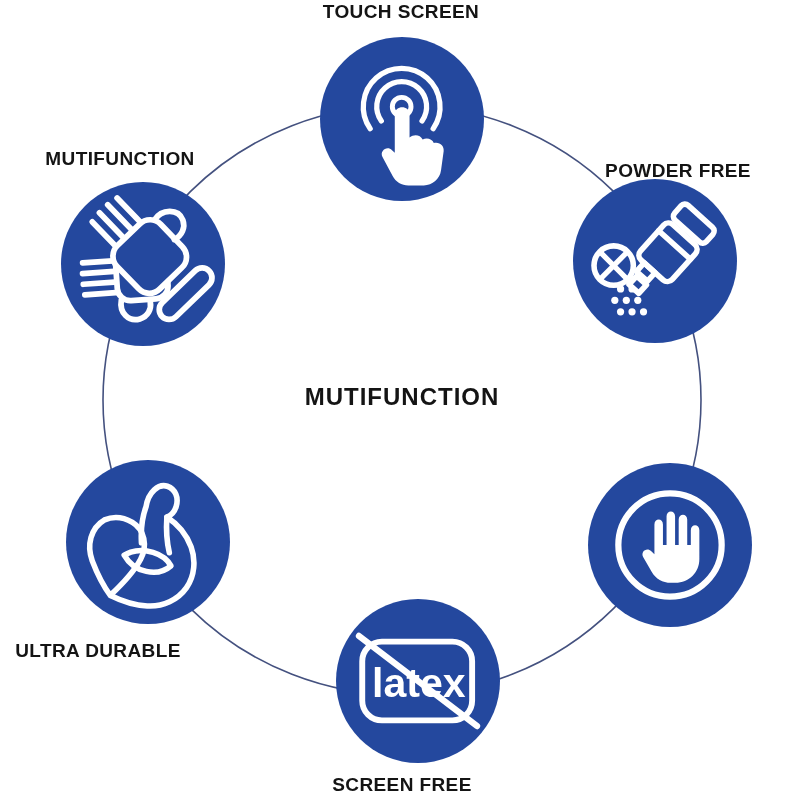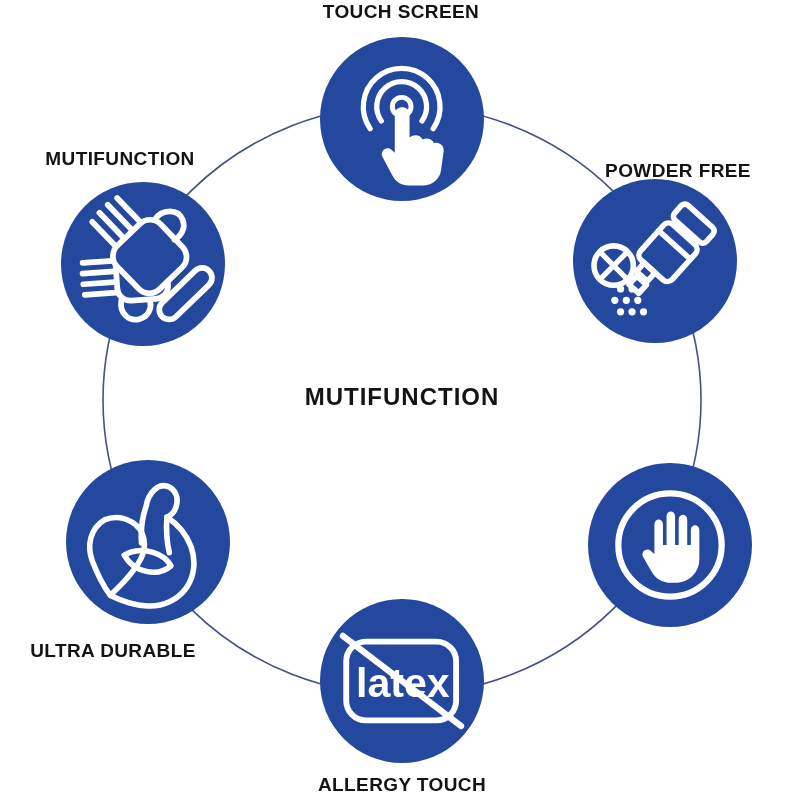--- a/index.html
+++ b/index.html
@@ -30,26 +30,26 @@
     transform:translate(-50%,-50%);
     font-size:24px;font-weight:700;letter-spacing:1px;color:var(--ink);
     white-space:nowrap;
   }
   
   #b-touch  {left:320px;top:37px;}
   #b-powder {left:573px;top:179px;}
   #b-ambi   {left:61px; top:182px;}
   #b-fitted {left:588px;top:463px;}
   #b-ultra  {left:66px; top:460px;}
-  #b-allergy{left:320px;top:599px;text-align:right;}
+  #b-allergy{left:336px;top:599px;text-align:right;}
   
   #l-touch  {left:401px;top:1px;}
   #l-ambi   {left:120px;top:148px;}
   #l-powder {left:678px;top:160px;}
-  #l-ultra  {left:113px; top:640px;}
+  #l-ultra  {left:98px; top:640px;}
   #l-fitted {left:687px;top:638px;}
   #l-allergy{left:402px;top:774px;}
   
   .ic{stroke:#ffffff;fill:none;stroke-linecap:round;stroke-linejoin:round;}
   .fill-accent{fill:var(--accent);}
   .fill-white{fill:#ffffff;stroke:none;}
 </style>
 </head>
 <body>
 
@@ -97,21 +97,21 @@
     </svg>
   </div>
 
   <div class="badge" id="b-fitted">
     <svg viewBox="0 0 100 100">
       <circle class="ic" stroke-width="3.8" cx="50" cy="50" r="31.5"></circle>
       <path class="fill-white" d="M40.5 53 V37.5 c0-4 5.2-4 5.2 0 v12.5 h2.2 V32.5 c0-4 5.2-4 5.2 0 v17.5 h2.2 V34.5 c0-4 5.2-4 5.2 0 v15.5 h2.2 v-9 c0-4 5.2-4 5.2 0 v17.5 c0 8.3-6.3 14.5-14.6 14.5 h-2.8 c-5 0-9.2-2.4-11.6-6.6 l-5.2-9 c-1.9-3.3 2.2-6.3 4.9-3.6 l1.9 1.9 z"></path>
     </svg>
   </div>
 
-  <div class="label" id="l-allergy">ALLERGY TOUCH</div>
+  <div class="label" id="l-allergy">SCREEN FREE</div>
   <div class="badge" id="b-allergy">
     <svg viewBox="0 0 100 100">
       <rect class="ic" stroke-width="3.6" x="16" y="26" width="67" height="48" rx="12"></rect>
       <text x="50.5" y="60" text-anchor="middle" font-size="25" font-weight="700" fill="#ffffff" textLength="57" lengthAdjust="spacingAndGlyphs" font-family="Liberation Sans, sans-serif">latex</text>
       <line class="ic" stroke-width="3.8" x1="14" y1="22.5" x2="86" y2="77.5"></line>
     </svg>
   </div>
 
   <div class="label" id="l-ultra">ULTRA DURABLE</div>
   <div class="badge" id="b-ultra">

